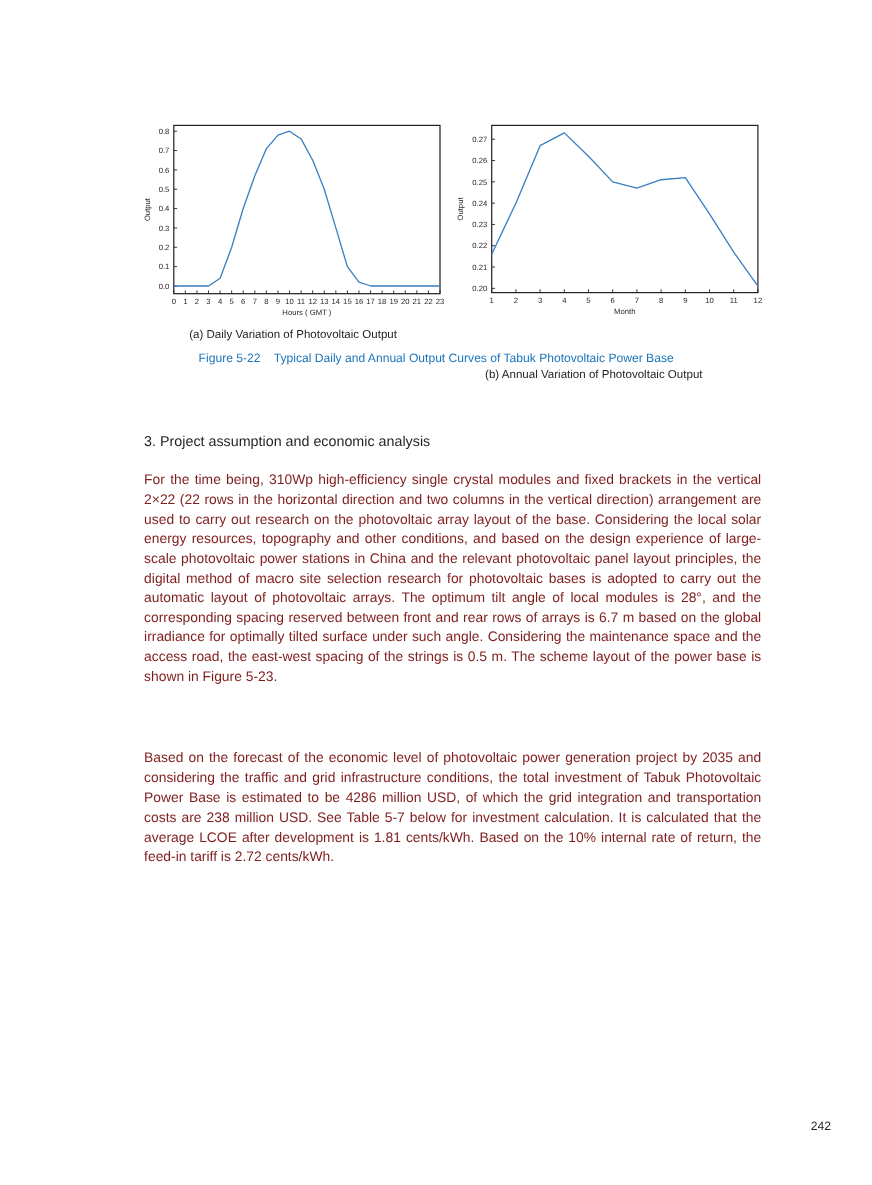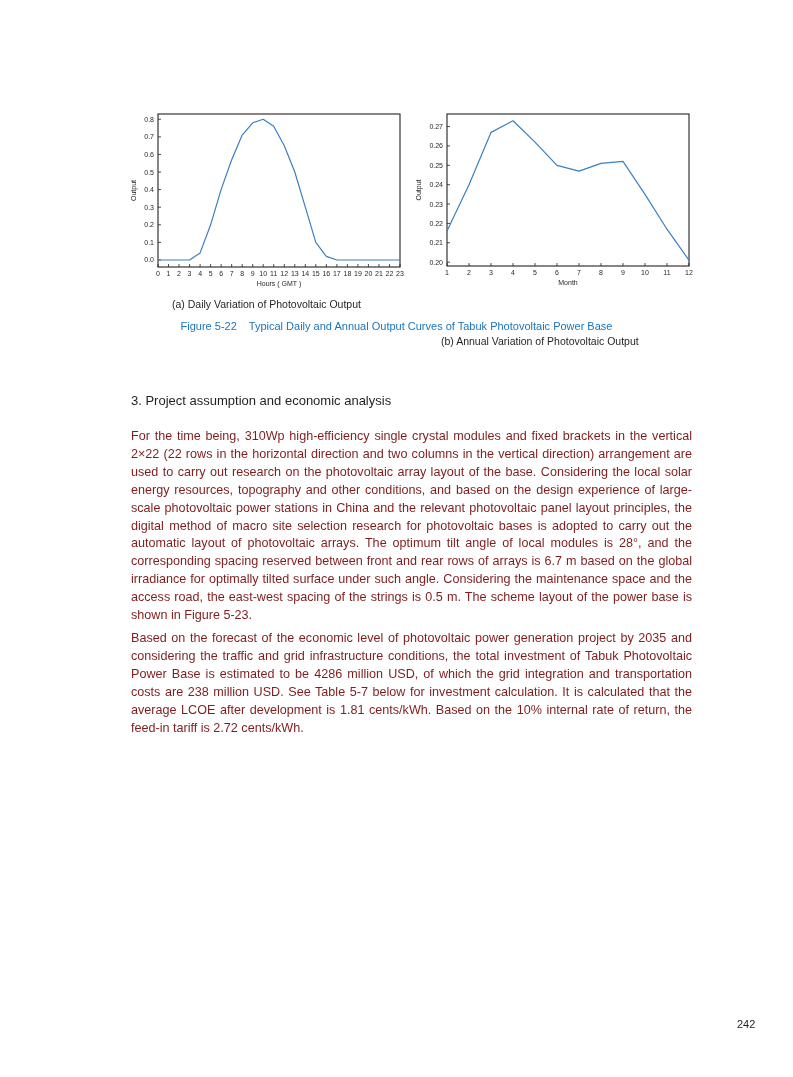--- a/index.html
+++ b/index.html
@@ -8,21 +8,21 @@
   .chart { position: absolute; }
   .chart svg { display: block; overflow: visible; }
   .chart text { font-family: "Liberation Sans", sans-serif; fill: #231f20; }
   .subcap { position: absolute; font-size: 10.5px; color: #231f20; white-space: nowrap; }
   .figcap { position: absolute; left: 0; width: 793px; text-align: center; top: 320px;
             font-size: 11px; font-weight: normal; color: #1b75bb; white-space: pre; }
   .heading { position: absolute; left: 131px; top: 393px; font-size: 13px; color: #231f20; text-align: right; }
   .para { position: absolute; left: 131px; width: 561px; font-size: 12.6px; line-height: 17.9px;
           text-align: justify; color: #7f1d1d; }
   .p1 { top: 428px; }
-  .p2 { top: 630px; }
+  .p2 { top: 681px; }
   .pagenum { position: absolute; left: 737px; top: 1018px; font-size: 11px; color: #231f20; }
 </style>
 </head>
 <body>
 
 <div class="chart" style="left:120px; top:105px;">
   <svg id="chart-a" width="290" height="190">
       <rect x="38" y="9" width="242" height="153" fill="none" stroke="#231f20" stroke-width="1.1"></rect>
       <line x1="38" y1="154.9655172413793" x2="41" y2="154.9655172413793" stroke="#231f20" stroke-width="0.8"></line>
       <text x="34" y="157.4655172413793" font-size="7" text-anchor="end">0.0</text>

